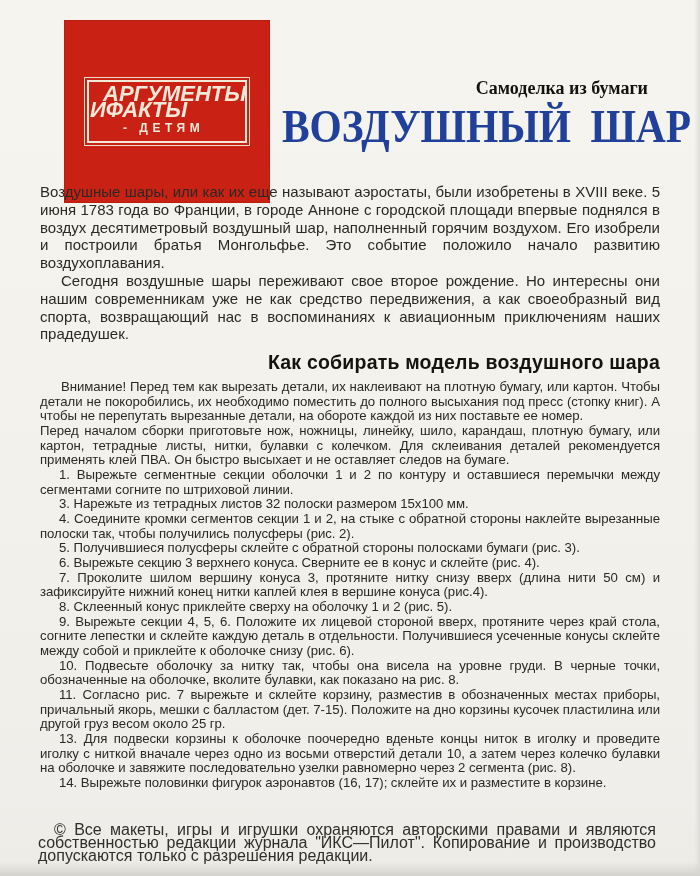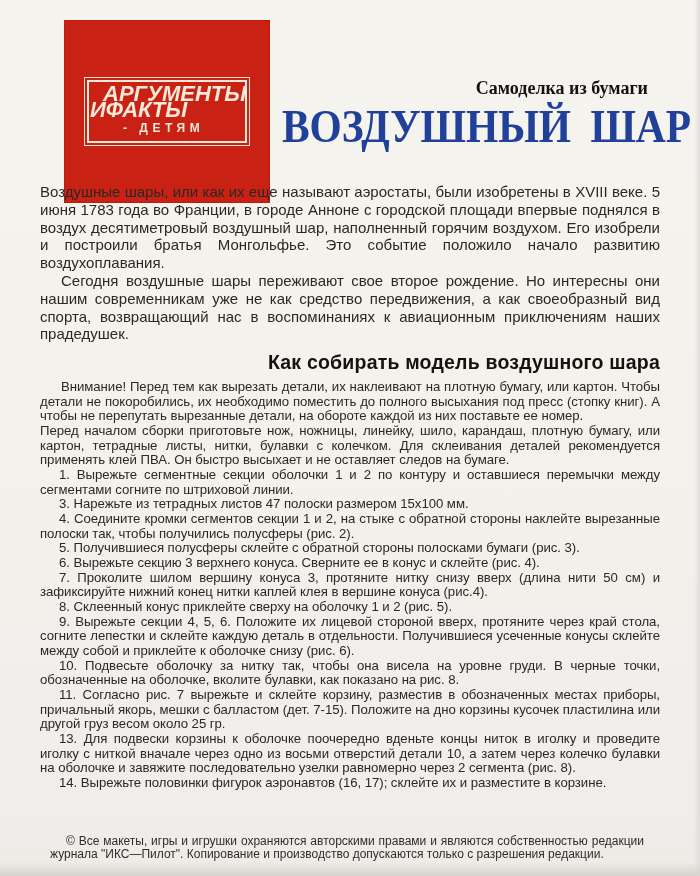--- a/index.html
+++ b/index.html
@@ -36,22 +36,22 @@
   .intro{margin:0;font-size:15px;line-height:17.8px;text-align:justify;}
   .indent{text-indent:21px;}
   .section-heading{
     margin:8px 0 6px;text-align:right;font-size:19.5px;font-weight:bold;
     color:#151310;letter-spacing:0.2px;
   }
   .body-p{margin:0;font-size:13.2px;line-height:14.65px;text-align:justify;letter-spacing:-0.05px;}
   .step{text-indent:19px;}
   
   .copyright{
-    position:absolute;left:38px;right:44px;top:823px;margin:12px;
-    font-size:12px;line-height:13px;text-align:justify;text-indent:16px;color:#302e2b;
+    position:absolute;left:38px;right:44px;top:823px;margin:0;
+    font-size:16px;line-height:13px;text-align:justify;text-indent:16px;color:#302e2b;
   }
   
   .scan-edge-bottom{position:absolute;left:0;right:0;bottom:0;height:14px;
     background:linear-gradient(180deg,rgba(213,211,206,0),#d5d3ce);}
   .scan-edge-right{position:absolute;top:0;right:0;bottom:0;width:6px;
     background:linear-gradient(90deg,rgba(224,222,218,0),#dfddd9);}
 </style>
 </head>
 <body>
 
@@ -71,21 +71,21 @@
   <div class="main">
     <p class="intro">Воздушные шары, или как их еще называют аэростаты, были изобретены в XVIII веке. 5 июня 1783 года во Франции, в городе Анноне с городской площади впервые поднялся в воздух десятиметровый воздушный шар, наполненный горячим воздухом. Его изобрели и построили братья Монгольфье. Это событие положило начало развитию воздухоплавания.</p>
     <p class="intro indent">Сегодня воздушные шары переживают свое второе рождение. Но интересны они нашим современникам уже не как средство передвижения, а как своеобразный вид спорта, возвращающий нас в воспоминаниях к авиационным приключениям наших прадедушек.</p>
 
     <h2 class="section-heading">Как собирать модель воздушного шара</h2>
 
     <p class="body-p indent">Внимание! Перед тем как вырезать детали, их наклеивают на плотную бумагу, или картон. Чтобы детали не покоробились, их необходимо поместить до полного высыхания под пресс (стопку книг). А чтобы не перепутать вырезанные детали, на обороте каждой из них поставьте ее номер.</p>
     <p class="body-p">Перед началом сборки приготовьте нож, ножницы, линейку, шило, карандаш, плотную бумагу, или картон, тетрадные листы, нитки, булавки с колечком. Для склеивания деталей рекомендуется применять клей ПВА. Он быстро высыхает и не оставляет следов на бумаге.</p>
 
     <p class="body-p step">1. Вырежьте сегментные секции оболочки 1 и 2 по контуру и оставшиеся перемычки между сегментами согните по штриховой линии.</p>
-    <p class="body-p step">3. Нарежьте из тетрадных листов 47 полоски размером 15х100 мм.</p>
+    <p class="body-p step">3. Нарежьте из тетрадных листов 32 полоски размером 15х100 мм.</p>
     <p class="body-p step">4. Соедините кромки сегментов секции 1 и 2, на стыке с обратной стороны наклейте вырезанные полоски так, чтобы получились полусферы (рис. 2).</p>
     <p class="body-p step">5. Получившиеся полусферы склейте с обратной стороны полосками бумаги (рис. 3).</p>
     <p class="body-p step">6. Вырежьте секцию 3 верхнего конуса. Сверните ее в конус и склейте (рис. 4).</p>
     <p class="body-p step">7. Проколите шилом вершину конуса 3, протяните нитку снизу вверх (длина нити 50 см) и зафиксируйте нижний конец нитки каплей клея в вершине конуса (рис.4).</p>
     <p class="body-p step">8. Склеенный конус приклейте сверху на оболочку 1 и 2 (рис. 5).</p>
     <p class="body-p step">9. Вырежьте секции 4, 5, 6. Положите их лицевой стороной вверх, протяните через край стола, согните лепестки и склейте каждую деталь в отдельности. Получившиеся усеченные конусы склейте между собой и приклейте к оболочке снизу (рис. 6).</p>
     <p class="body-p step">10. Подвесьте оболочку за нитку так, чтобы она висела на уровне груди. В черные точки, обозначенные на оболочке, вколите булавки, как показано на рис. 8.</p>
     <p class="body-p step">11. Согласно рис. 7 вырежьте и склейте корзину, разместив в обозначенных местах приборы, причальный якорь, мешки с балластом (дет. 7-15). Положите на дно корзины кусочек пластилина или другой груз весом около 25 гр.</p>
     <p class="body-p step">13. Для подвески корзины к оболочке поочередно вденьте концы ниток в иголку и проведите иголку с ниткой вначале через одно из восьми отверстий детали 10, а затем через колечко булавки на оболочке и завяжите последовательно узелки равномерно через 2 сегмента (рис. 8).</p>
     <p class="body-p step">14. Вырежьте половинки фигурок аэронавтов (16, 17); склейте их и разместите в корзине.</p>

